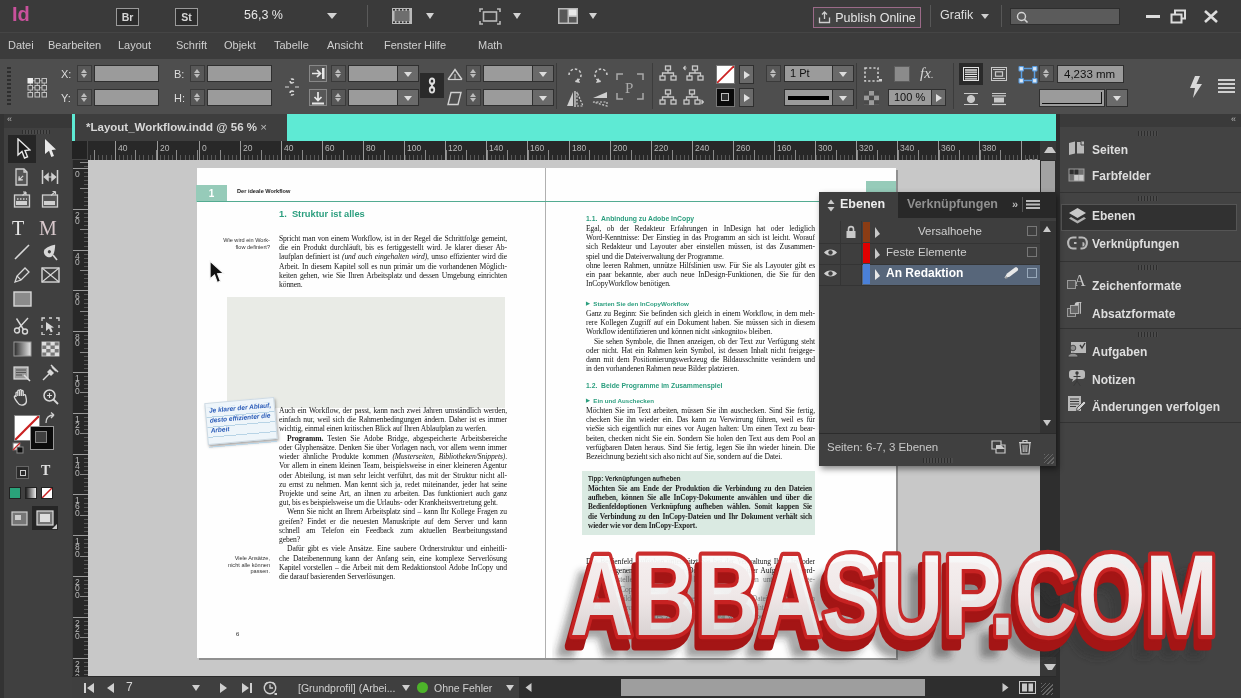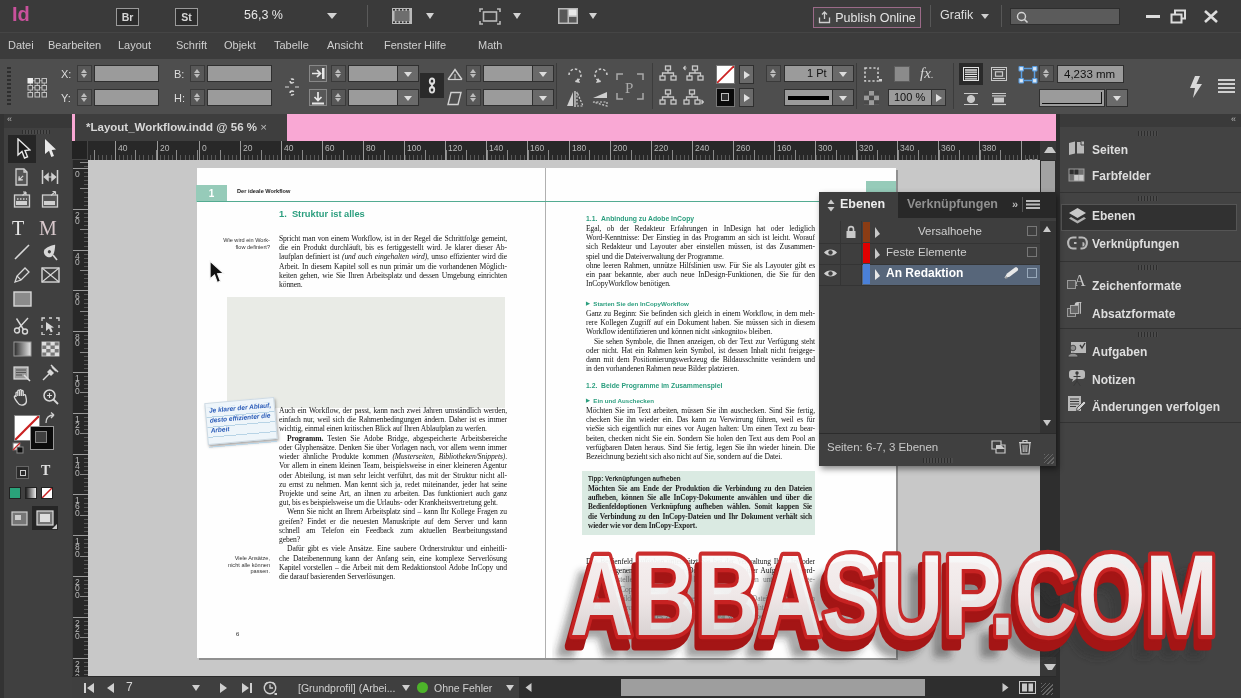--- a/index.html
+++ b/index.html
@@ -15,21 +15,21 @@
   .field{position:absolute;background:#9b9b9b;border:1px solid #2f2f2f;box-sizing:border-box;}
   .spin{position:absolute;width:15px;height:17px;background:#585858;border:1px solid #3a3a3a;box-sizing:border-box;}
   .spin:before{content:"";position:absolute;left:3px;top:3px;border-left:3.5px solid transparent;border-right:3.5px solid transparent;border-bottom:4px solid #bcbcbc;}
   .spin:after{content:"";position:absolute;left:3px;bottom:3px;border-left:3.5px solid transparent;border-right:3.5px solid transparent;border-top:4px solid #bcbcbc;}
   .ddbtn{position:absolute;width:22px;background:#6a6a6a;border:1px solid #2f2f2f;box-sizing:border-box;}
   .ddbtn:before{content:"";position:absolute;left:6px;top:6px;border-left:4px solid transparent;border-right:4px solid transparent;border-top:5px solid #ddd;}
   .cplabel{position:absolute;color:#dcdcdc;font-size:11px;}
   
   #toolbar{left:0;top:114px;width:72px;height:584px;background:#404040;}
   
-  #tabbar{left:72px;top:114px;width:984px;height:27px;background:#f9a8d4;}
+  #tabbar{left:72px;top:114px;width:984px;height:27px;background:#5eead4;}
   #doctab{position:absolute;left:3px;top:0;width:212px;height:27px;background:#3e3e3e;color:#d8d8d8;font-size:11.5px;font-weight:bold;line-height:27px;padding-left:11px;box-sizing:border-box;}
   #hruler{left:72px;top:141px;width:968px;height:19px;background:#282828;overflow:hidden;}
   #vruler{left:73px;top:160px;width:15px;height:516px;background:#282828;overflow:hidden;}
   .rlabel{position:absolute;color:#b9b9b9;font-size:8.5px;font-family:"Liberation Sans",sans-serif;}
   
   #canvas{left:88px;top:160px;width:952px;height:516px;background:#c8c8c8;overflow:hidden;}
   
   .body{position:absolute;font-family:"Liberation Serif",serif;font-size:7.6px;line-height:9.22px;color:#151515;letter-spacing:-0.1px;}
   .body .j{text-align:justify;text-align-last:justify;}
   .body .in{text-indent:8px;}
@@ -275,21 +275,21 @@
     <div class="abs" style="left:739px;top:6px;width:15px;height:19px;background:#6a6a6a;border:1px solid #2f2f2f;box-sizing:border-box;">
         <div style="margin:4.5px 0 0 4px;border-top:4.5px solid transparent;border-bottom:4.5px solid transparent;border-left:6px solid #e0e0e0;"></div>
       </div>
     <div class="abs" style="left:716px;top:29px;width:19px;height:19px;background:#0a0a0a;border:1px solid #777;box-sizing:border-box;">
         <div style="margin:4px;width:6px;height:6px;border:1.5px solid #bbb;background:#2c2c2c;"></div>
       </div>
     <div class="abs" style="left:739px;top:29px;width:15px;height:19px;background:#6a6a6a;border:1px solid #2f2f2f;box-sizing:border-box;">
         <div style="margin:4.5px 0 0 4px;border-top:4.5px solid transparent;border-bottom:4.5px solid transparent;border-left:6px solid #e0e0e0;"></div>
       </div>
     <div class="spin" style="left:766px;top:6px;"></div>
-    <div class="field" style="left:784px;top:6px;width:49px;height:17px;color:#111;font-size:11px;line-height:15px;padding-left:22px;box-sizing:border-box;">1 Pt</div>
+    <div class="field" style="left:784px;top:6px;width:49px;height:17px;color:#111;font-size:11px;line-height:15px;padding-left:5px;box-sizing:border-box;">1 Pt</div>
     <div class="ddbtn" style="left:832px;top:6px;height:17px;"></div>
     <div class="field" style="left:784px;top:30px;width:49px;height:17px;">
         <div style="margin:6px 3px 0 3px;height:4px;background:#000;"></div>
       </div>
     <div class="ddbtn" style="left:832px;top:30px;height:17px;"></div>
     <div class="abs" style="left:856px;top:4px;width:1px;height:46px;background:#3c3c3c;"></div>
     <svg class="abs" style="left:863px;top:7px;" width="20" height="17" viewBox="0 0 20 17">
         <rect x="2" y="2" width="13" height="13" fill="none" stroke="#cfcfcf" stroke-width="1.6" stroke-dasharray="2.2 2"></rect>
         <rect x="16" y="13" width="3" height="2.5" fill="#cfcfcf"></rect>
       </svg>

